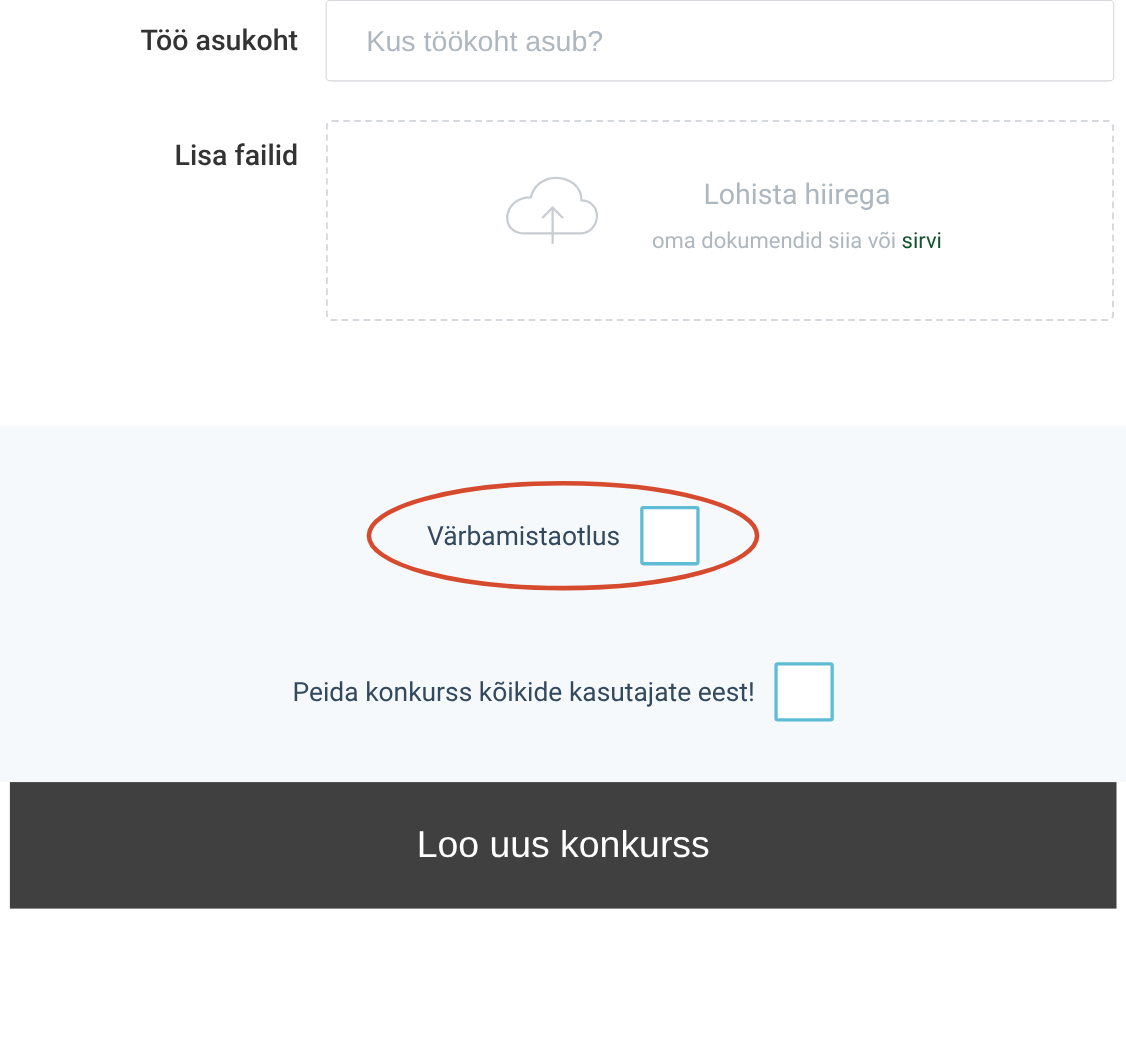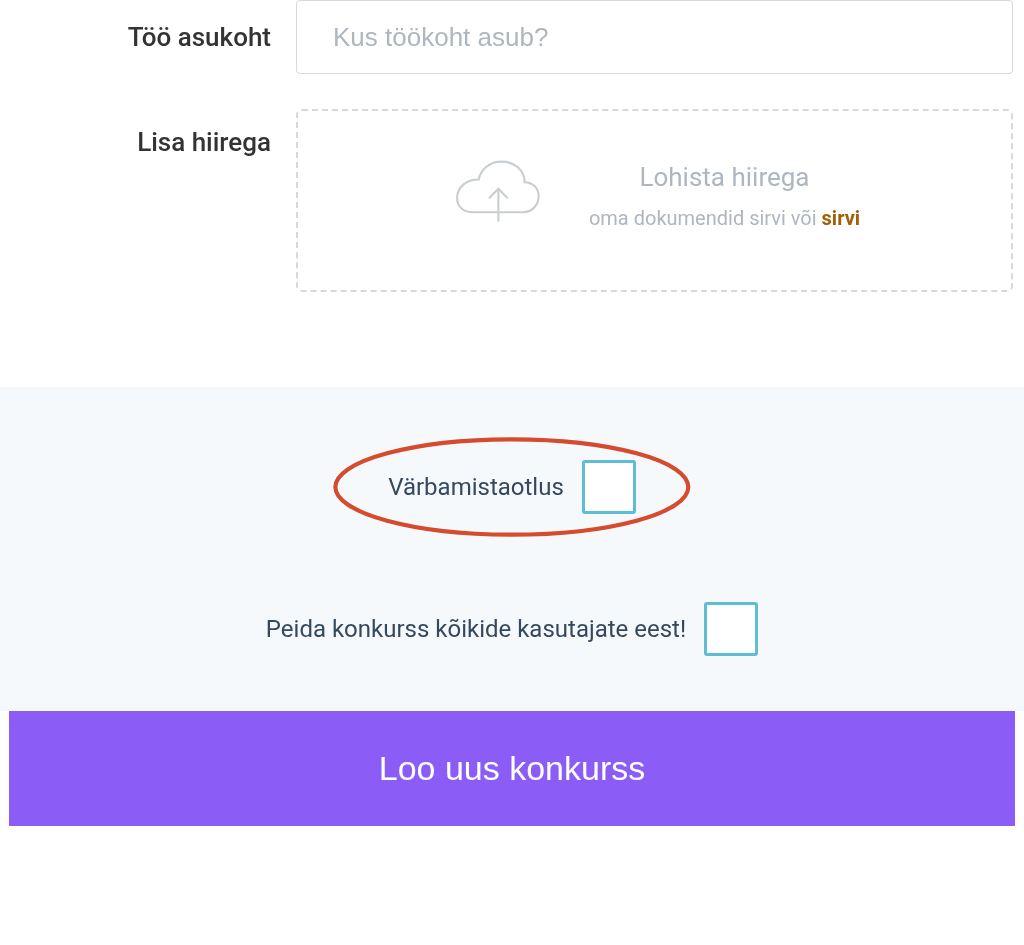--- a/index.html
+++ b/index.html
@@ -57,23 +57,22 @@
     .dropzone-title {
       font-size: 26px;
       color: #aeb6bf;
       margin-bottom: 14px;
     }
     .dropzone-sub {
       font-size: 20px;
       color: #aeb6bf;
     }
     .dropzone-sub .browse {
-      color: #a16207;
+      color: #14532d;
       cursor: pointer;
-      font-weight: bold;
     }
     .cloud-icon svg {
       width: 95px;
       height: 75px;
     }
     .lower-area {
       background: #f5f9fc;
       padding: 45px 0 55px 0;
     }
     .check-row {
@@ -107,21 +106,21 @@
       justify-content: center;
       padding: 28px 60px;
     }
     .highlight-ellipse svg.ellipse {
       position: absolute;
       top: 0; left: 0; width: 100%; height: 100%;
       pointer-events: none;
     }
     .spacer-1 { height: 60px; }
     .submit-bar {
-      background: #8b5cf6;
+      background: #404040;
       color: #ffffff;
       font-size: 34px;
       font-weight: 500;
       text-align: center;
       padding: 38px 0;
       margin: 0 9px 12px 9px;
       cursor: pointer;
       border: none;
       width: calc(100% - 18px);
     }
@@ -133,33 +132,33 @@
 
 <div class="form-area">
 
   <div class="form-row">
     <div class="form-label">Töö asukoht</div>
     <input class="form-input" type="text" placeholder="Kus töökoht asub?" style="">
   </div>
 
 
   <div class="form-row align-top">
-    <div class="form-label" style="padding-top:18px">Lisa hiirega</div>
+    <div class="form-label" style="padding-top:18px">Lisa failid</div>
     <div class="dropzone">
       <span class="cloud-icon">
         <svg viewBox="0 0 100 80" fill="none" stroke="#c8cdd2" stroke-width="2.2">
           <path d="M78 60 C90 60 95 50 95 43 C95 34 88 28 80 28 C80 14 68 6 55 6 C42 6 33 15 31 25 C18 25 8 33 8 45 C8 55 16 60 25 60 L78 60 Z"></path>
           <line x1="52" y1="70" x2="52" y2="35"></line>
           <polyline points="42,45 52,35 62,45"></polyline>
         </svg>
       </span>
       <div class="dropzone-text">
         <div class="dropzone-title">Lohista hiirega</div>
         <div class="dropzone-sub">
-          <span>oma dokumendid sirvi või </span><span class="browse">sirvi</span>
+          <span>oma dokumendid siia või </span><span class="browse">sirvi</span>
         </div>
       </div>
     </div>
   </div>
 
 </div>
 
 <div class="lower-area">
 
   <div class="check-row">

